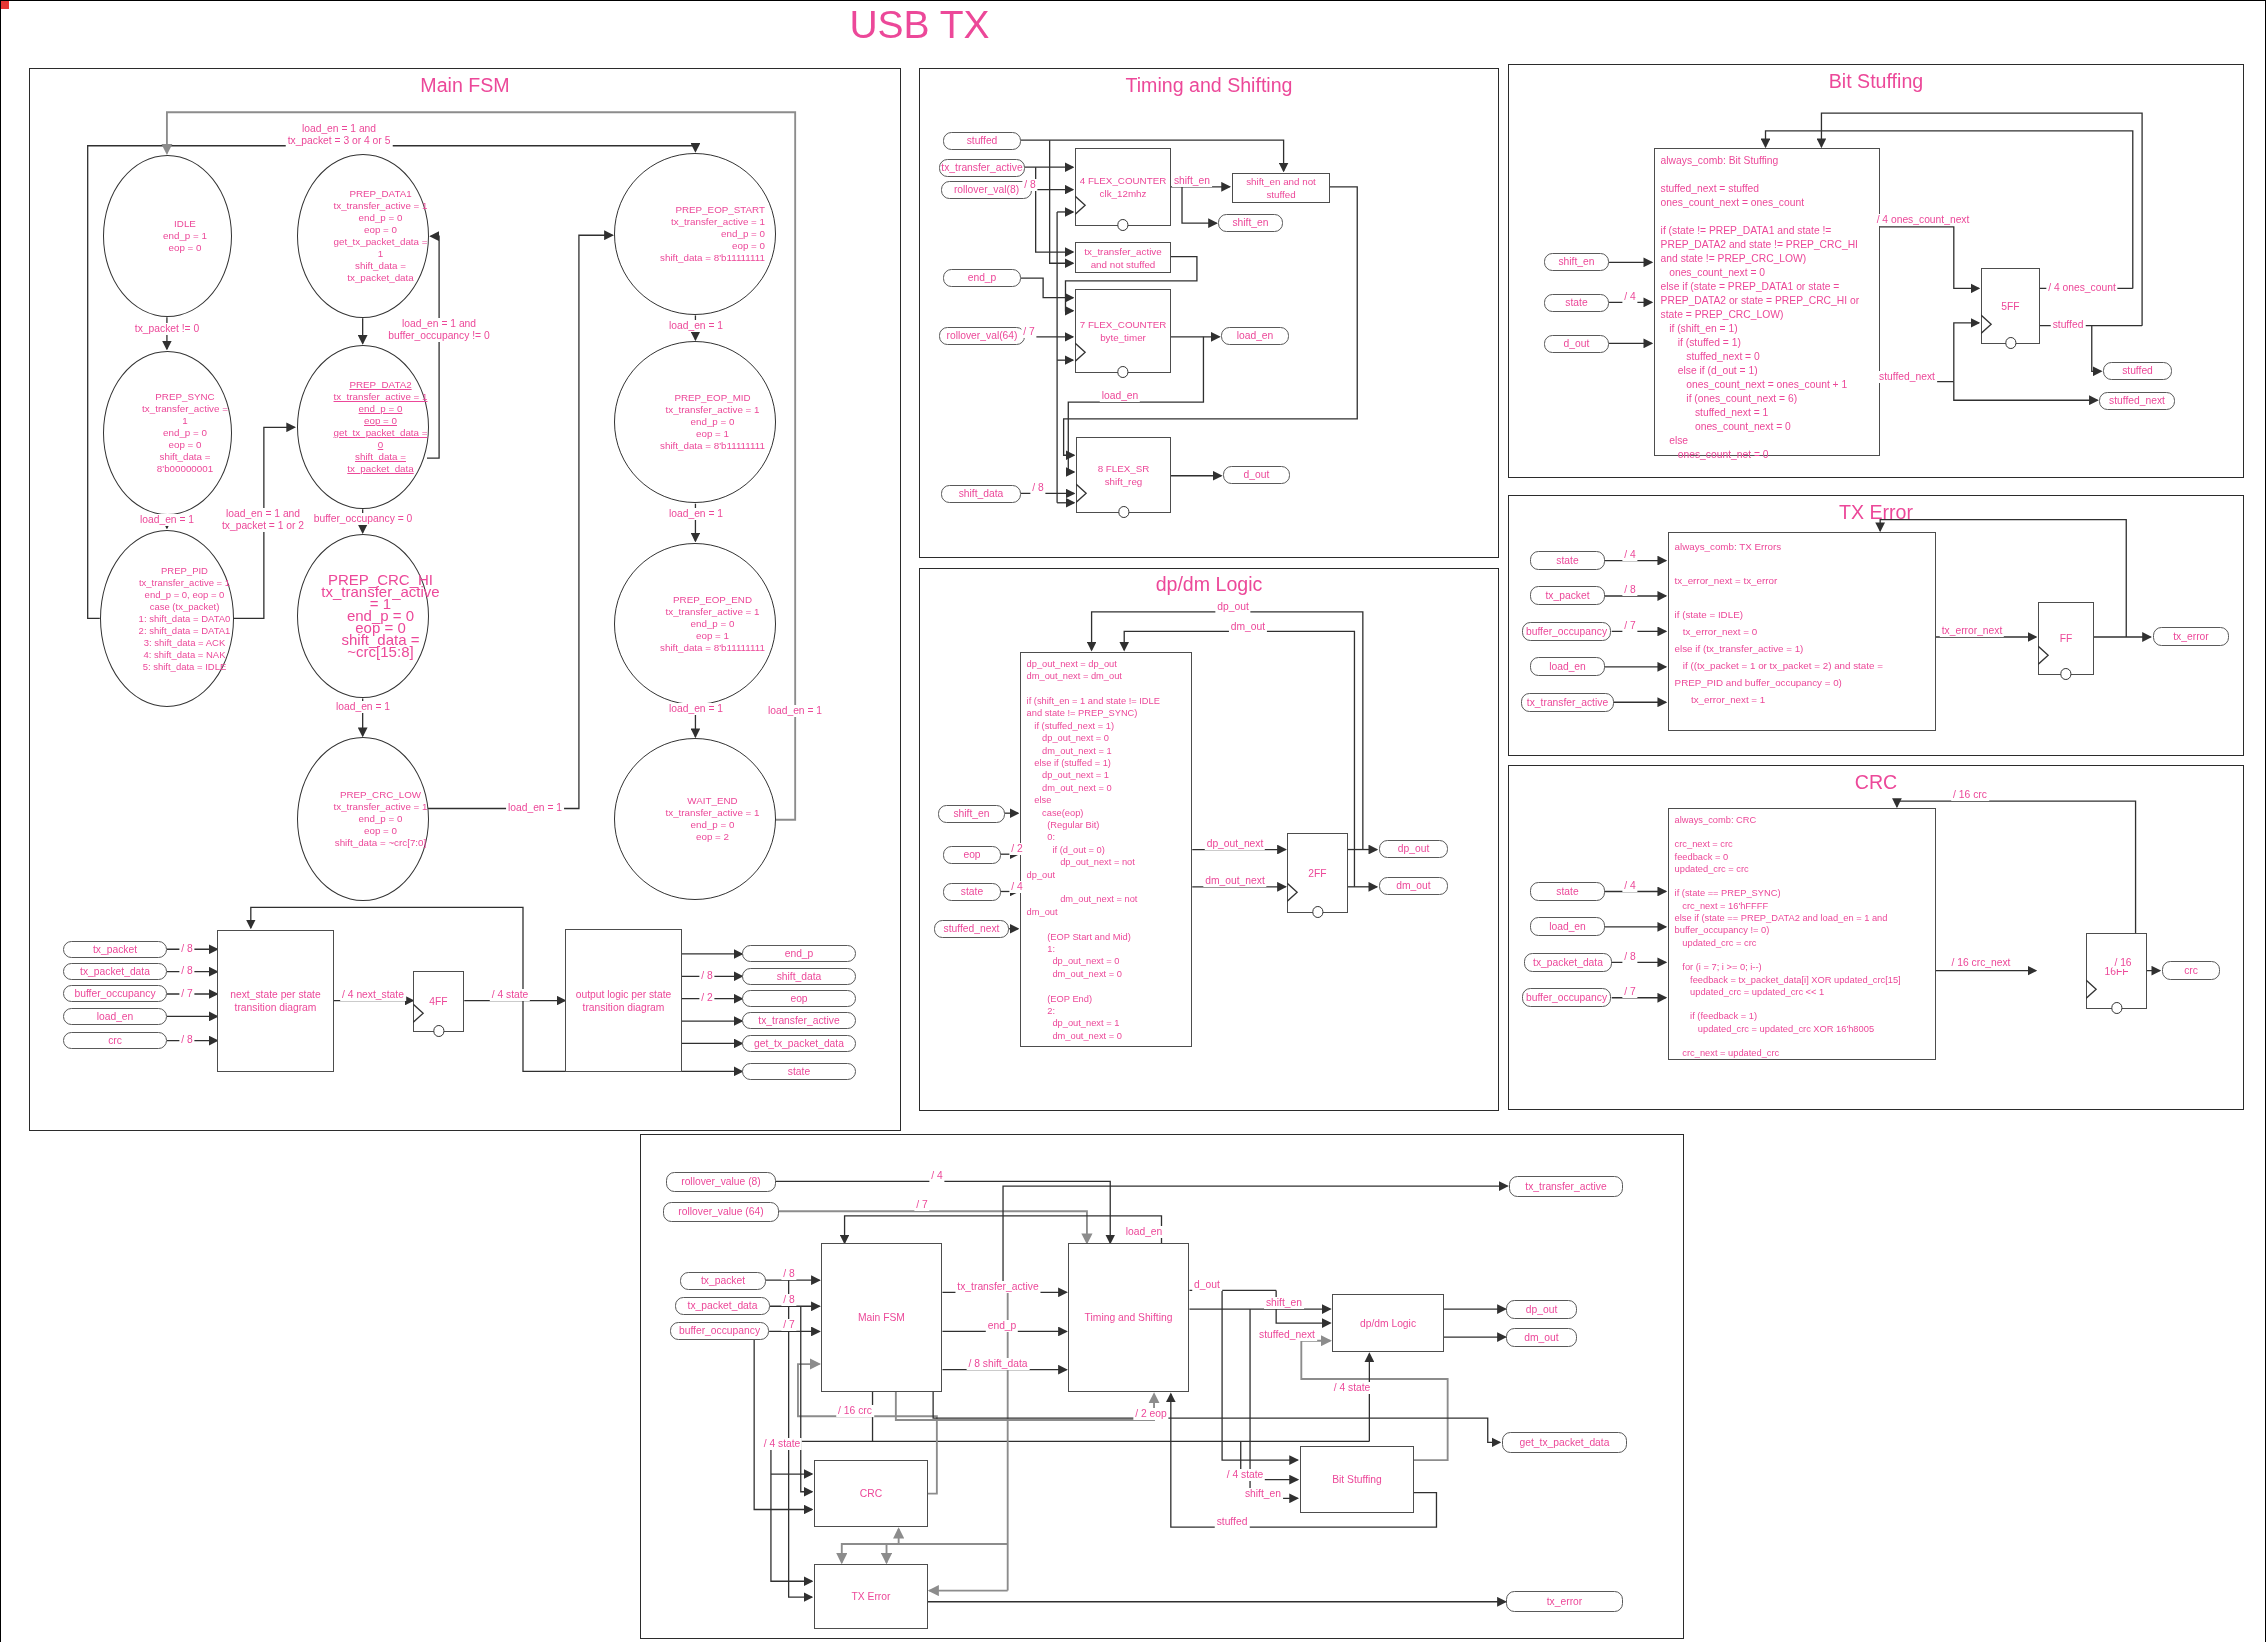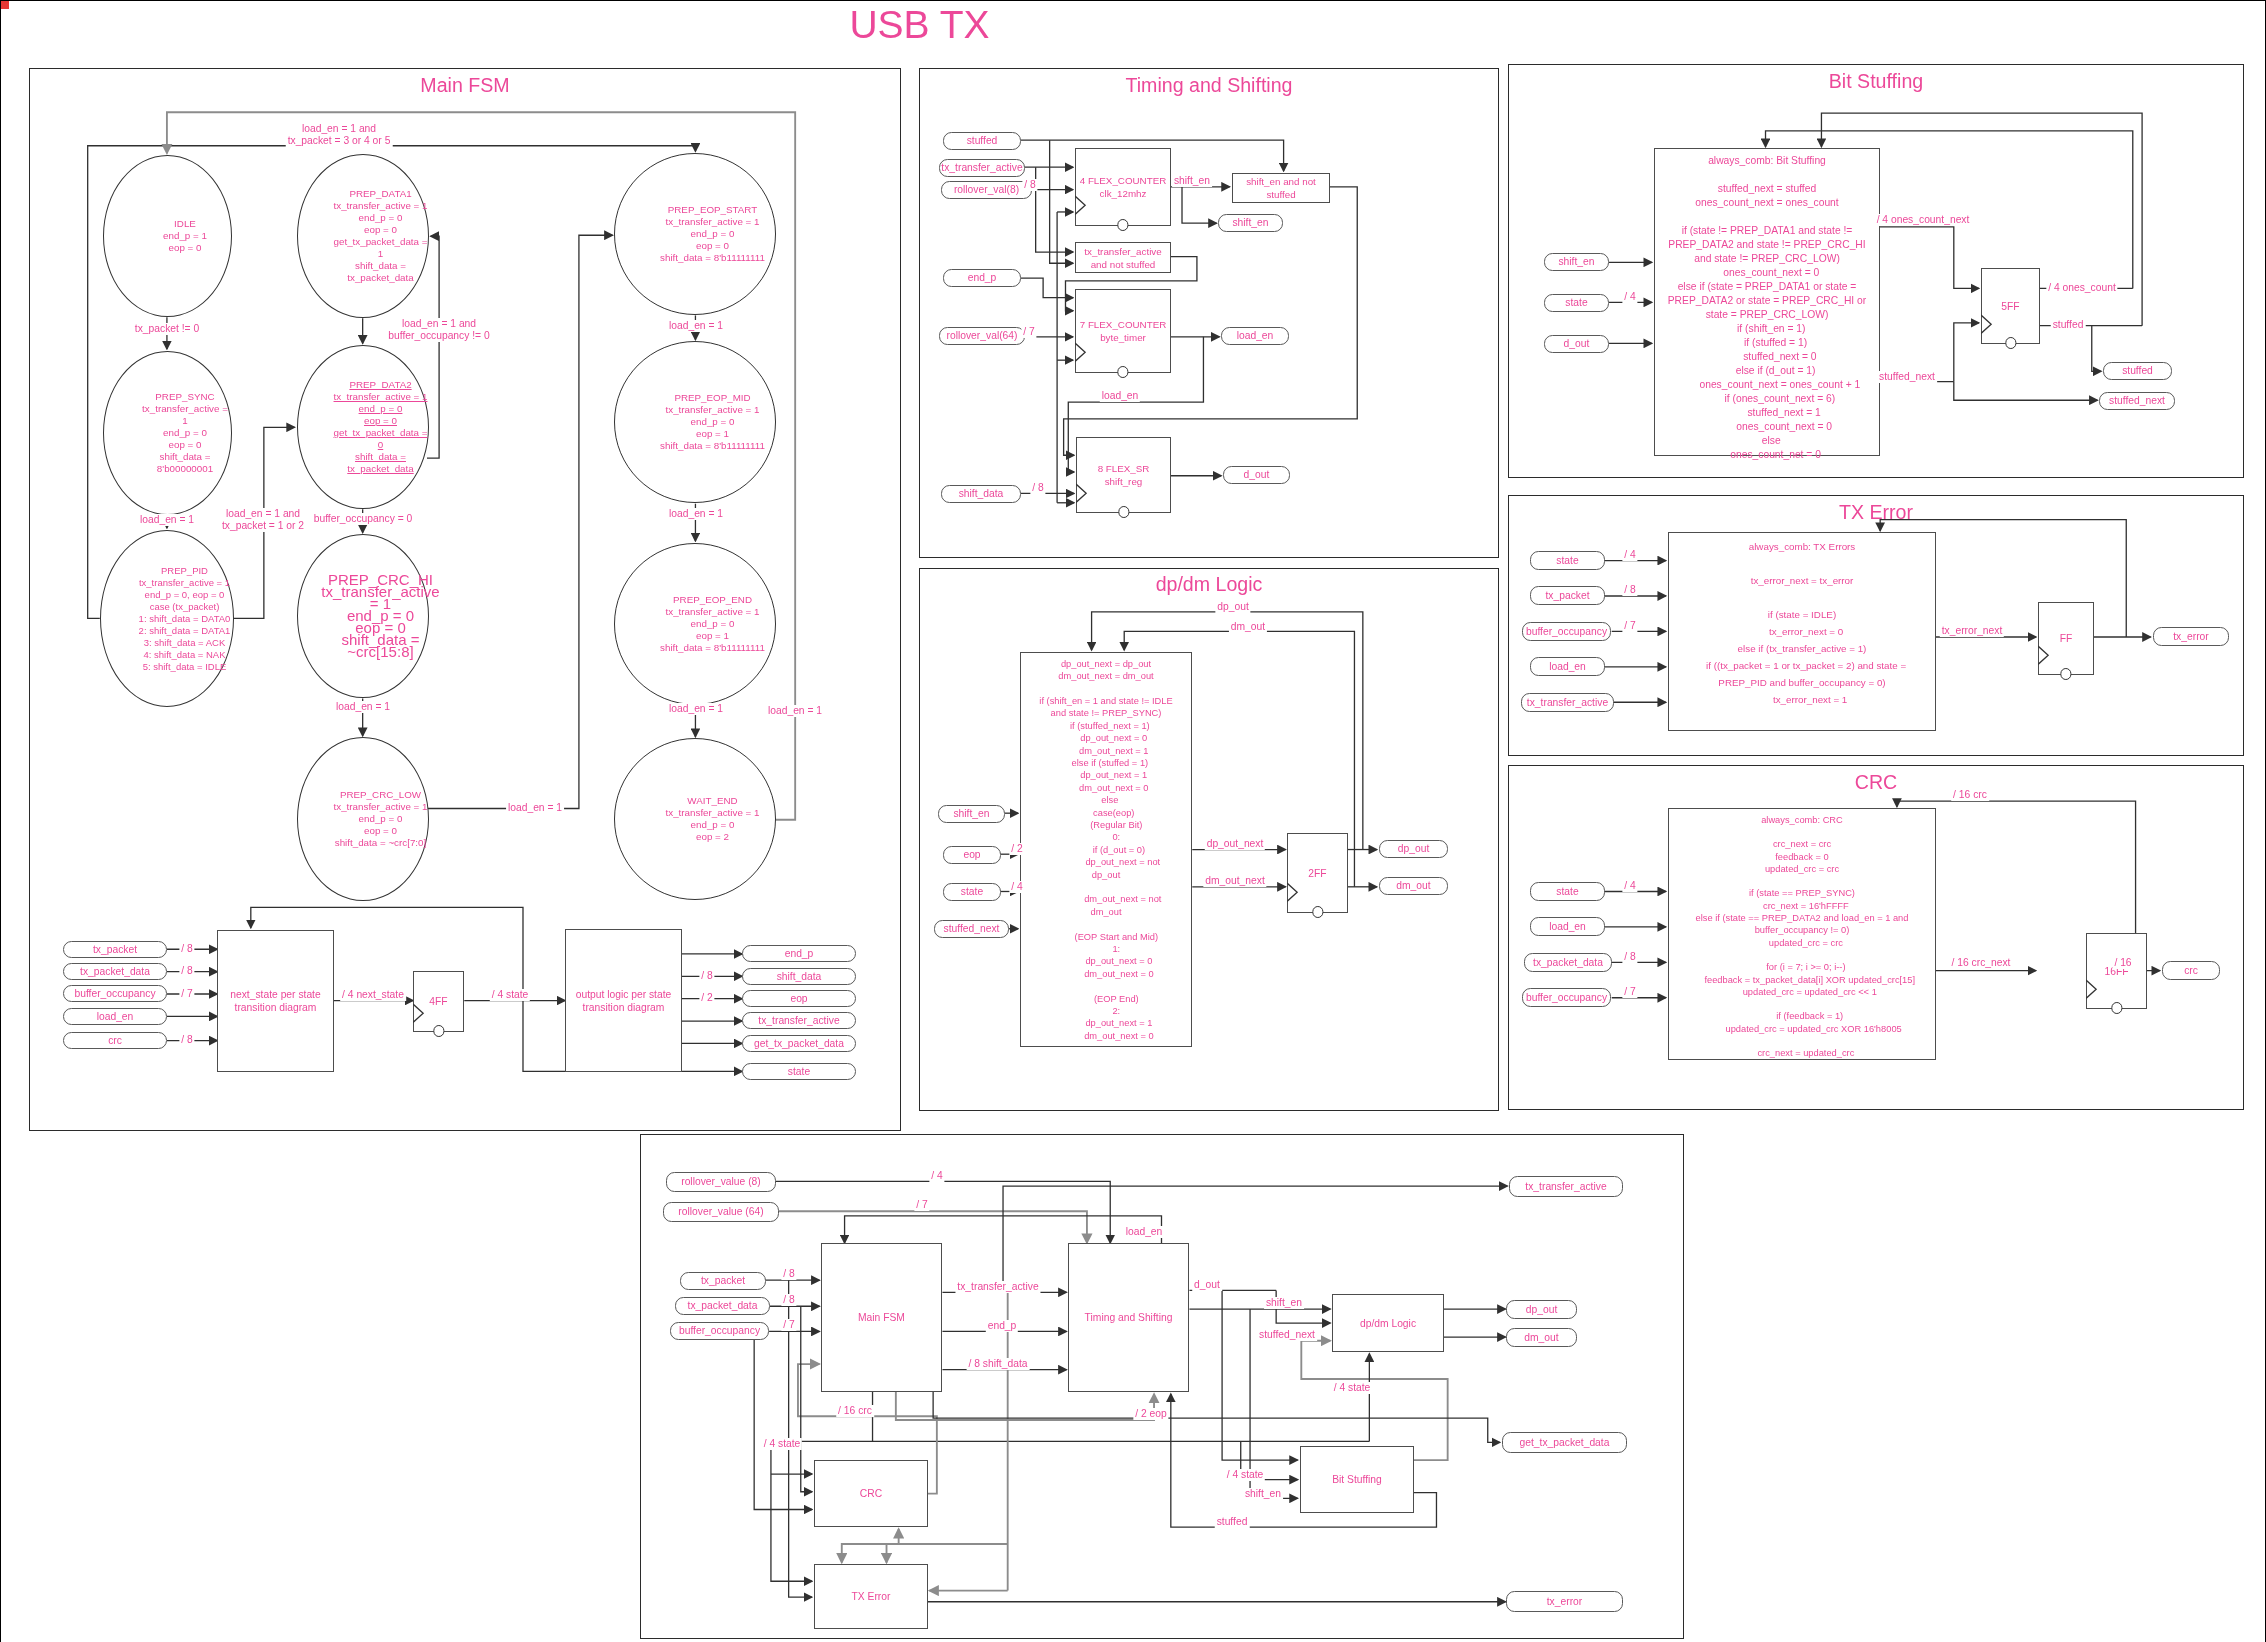--- a/index.html
+++ b/index.html
@@ -16,21 +16,21 @@
          display:flex;align-items:center;justify-content:center;text-align:center;
          z-index:3;box-sizing:border-box;}
   .state .ln{display:block;padding-left:35px;}
   .pill{position:absolute;border:1.5px solid #595959;border-radius:8.4px;background:#fff;
         display:flex;align-items:center;justify-content:center;font-size:10.3px;
         z-index:3;box-sizing:border-box;white-space:nowrap;}
   .block{position:absolute;border:1.5px solid #4d4d4d;background:#fff;
          display:flex;flex-direction:column;align-items:center;justify-content:center;
          text-align:center;font-size:10.3px;line-height:13px;z-index:3;box-sizing:border-box;}
   .code{position:absolute;border:1.4px solid #4d4d4d;background:#fff;white-space:pre;
-        z-index:3;padding:4.7px 5.6px;box-sizing:border-box;text-align:center;overflow:visible;}
+        z-index:3;padding:4.7px 5.6px;box-sizing:border-box;text-align:left;overflow:visible;}
   .lbl{position:absolute;transform:translate(-50%,-50%);background:#fff;font-size:10.3px;
        line-height:12px;text-align:center;white-space:pre-line;z-index:4;padding:0 1.9px;}
   .bubble{position:absolute;width:9.3px;height:9.3px;border:1.3px solid #333;border-radius:50%;
           background:#fff;left:50%;bottom:-5.6px;transform:translateX(-50%);}
   .chev{position:absolute;left:-0.9px;bottom:12%;}
 </style>
 </head>
 <body>
 
 <div id="canvas">
@@ -189,21 +189,21 @@
     <div class="state" style="left: 296px; top: 153px; width: 132px; height: 164px; font-size: 9.8px; line-height: 12px;">
       <div>
         <div class="ln">PREP_DATA1</div>
         <div class="ln">tx_transfer_active = 1</div>
         <div class="ln">end_p = 0</div>
         <div class="ln">eop = 0</div>
         <div class="ln">get_tx_packet_data = 1</div>
         <div class="ln">shift_data = tx_packet_data</div>
       </div>
     </div>
-    <div class="state" style="left: 613px; top: 152px; width: 162px; height: 162px; font-size: 9.8px; line-height: 12px;">
+    <div class="state" style="left: 613px; top: 152px; width: 162px; height: 162px; font-size: 9.8px; line-height: 12px; text-align: right;">
       <div>
         <div class="ln">PREP_EOP_START</div>
         <div class="ln">tx_transfer_active = 1</div>
         <div class="ln">end_p = 0</div>
         <div class="ln">eop = 0</div>
         <div class="ln">shift_data = 8'b11111111</div>
       </div>
     </div>
     <div class="state" style="left: 102px; top: 350px; width: 129px; height: 164px; font-size: 9.8px; line-height: 12px;">
       <div>

